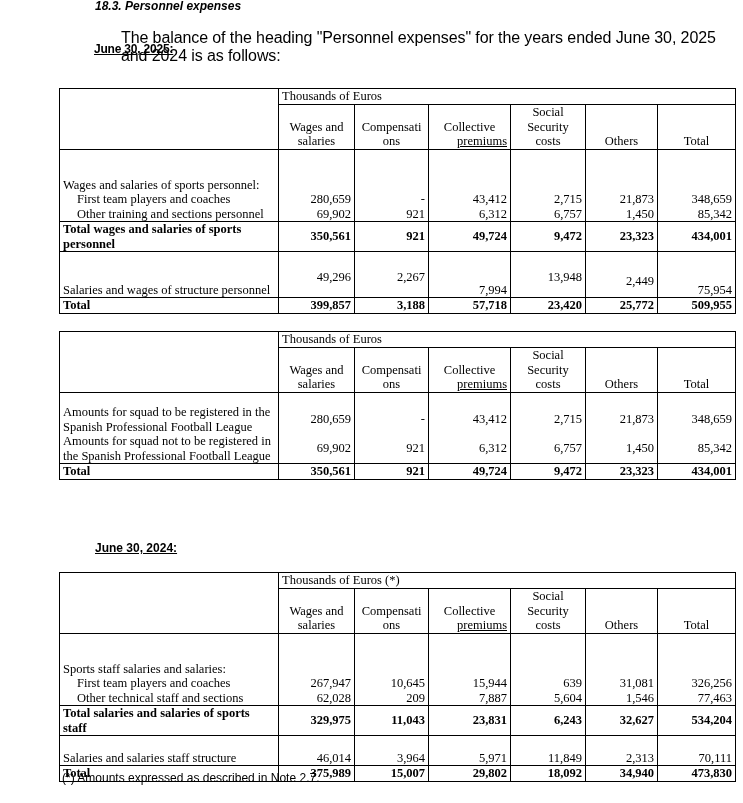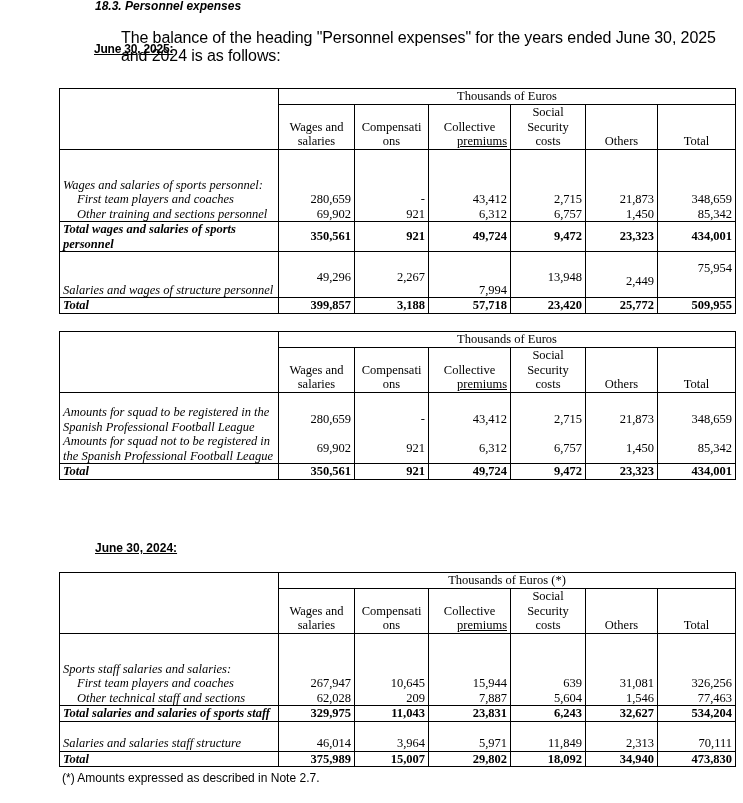--- a/index.html
+++ b/index.html
@@ -8,24 +8,24 @@
     .heading { position: absolute; left: 95px; top: -1px; font-size: 12px; font-weight: bold; font-style: italic; }
     .intro { position: absolute; left: 121px; top: 29px; font-size: 16px; letter-spacing: -0.1px; }
     .period { position: absolute; font-size: 12px; font-weight: bold; text-decoration: underline; }
     .p2025 { left: 94px; top: 42px; letter-spacing: -0.2px; }
     .p2024 { left: 95px; top: 541px; }
     .footnote { position: absolute; left: 62px; top: 771px; font-size: 12px; }
 
     table.fin { position: absolute; left: 59px; border-collapse: collapse; font-family: "Liberation Serif", serif; font-size: 12.5px; line-height: 14.5px; table-layout: fixed; }
     table.fin td { padding: 0 3px; vertical-align: bottom; border-left: 1.3px solid #000; border-right: 1.3px solid #000; }
     table.fin td.num { text-align: right; }
-    table.fin td.lbl { text-align: left; padding-left: 3px; font-style: italic; }
+    table.fin td.lbl { text-align: left; padding-left: 3px; }
     table.fin tr.bt td { border-top: 1.3px solid #000; }
     table.fin tr.bb td { border-bottom: 1.3px solid #000; }
-    .hdr-group { text-align: center; vertical-align: middle !important; }
+    .hdr-group { text-align: left; vertical-align: middle !important; }
     .hdr-col { text-align: center; vertical-align: bottom; }
     .hdr-col .u { text-decoration: underline; margin-left: 25px; }
     .ind { padding-left: 14px !important; display: block; }
     .b { font-weight: bold; margin-top: 32px; }
     col.c0 { width: 219px; }
     col.c1 { width: 76px; }
     col.c2 { width: 74px; }
     col.c3 { width: 75px; }
     col.c4 { width: 75px; }
     col.c5 { width: 72px; }
@@ -104,21 +104,21 @@
     <td class="num" style="vertical-align:middle;">23,323</td>
     <td class="num" style="vertical-align:middle;">434,001</td>
   </tr>
   <tr class="bb" style="height:46px;">
     <td class="lbl">Salaries and wages of structure personnel</td>
     <td class="num" style="padding-bottom:13px;">49,296</td>
     <td class="num" style="padding-bottom:13px;">2,267</td>
     <td class="num" style="margin-left:20px;">7,994</td>
     <td class="num" style="padding-bottom:13px;">13,948</td>
     <td class="num" style="padding-bottom:9px;">2,449</td>
-    <td class="num" style="padding-bottom:22px;">75,954</td>
+    <td class="num" style="padding-bottom:0;">75,954</td>
   </tr>
   <tr class="bb b">
     <td class="lbl">Total</td>
     <td class="num">399,857</td>
     <td class="num">3,188</td>
     <td class="num">57,718</td>
     <td class="num">23,420</td>
     <td class="num">25,772</td>
     <td class="num">509,955</td>
   </tr>

